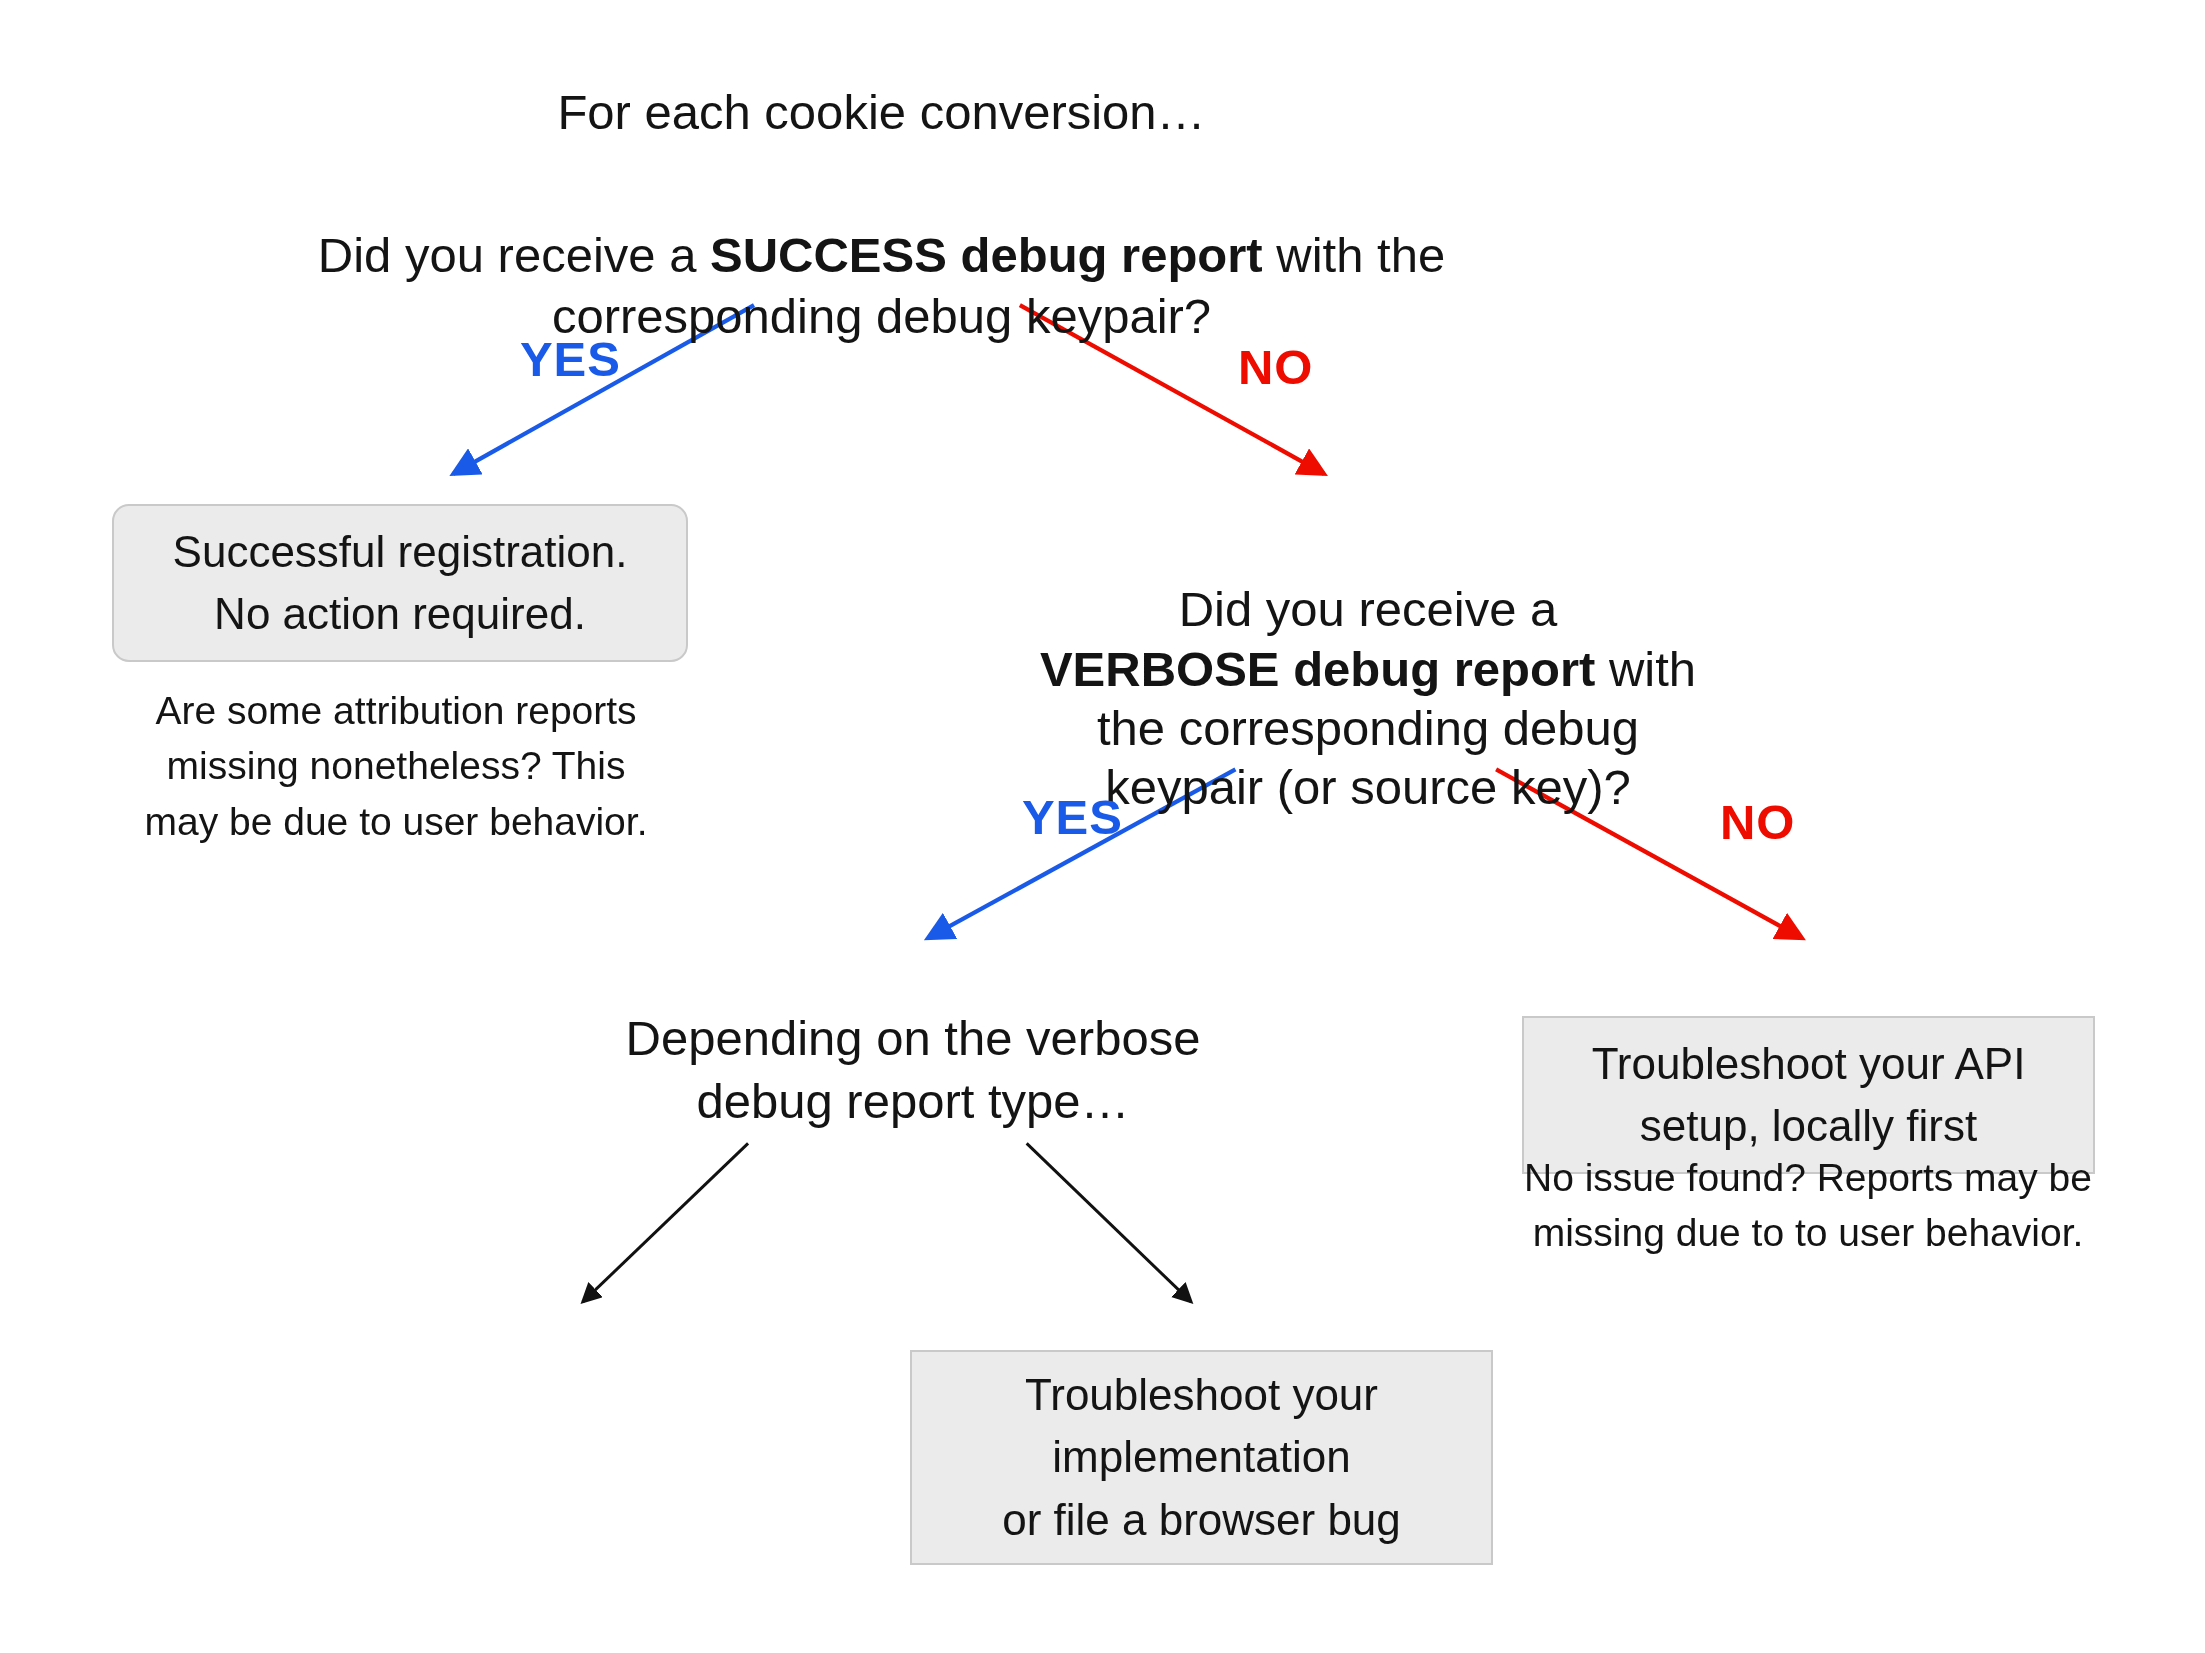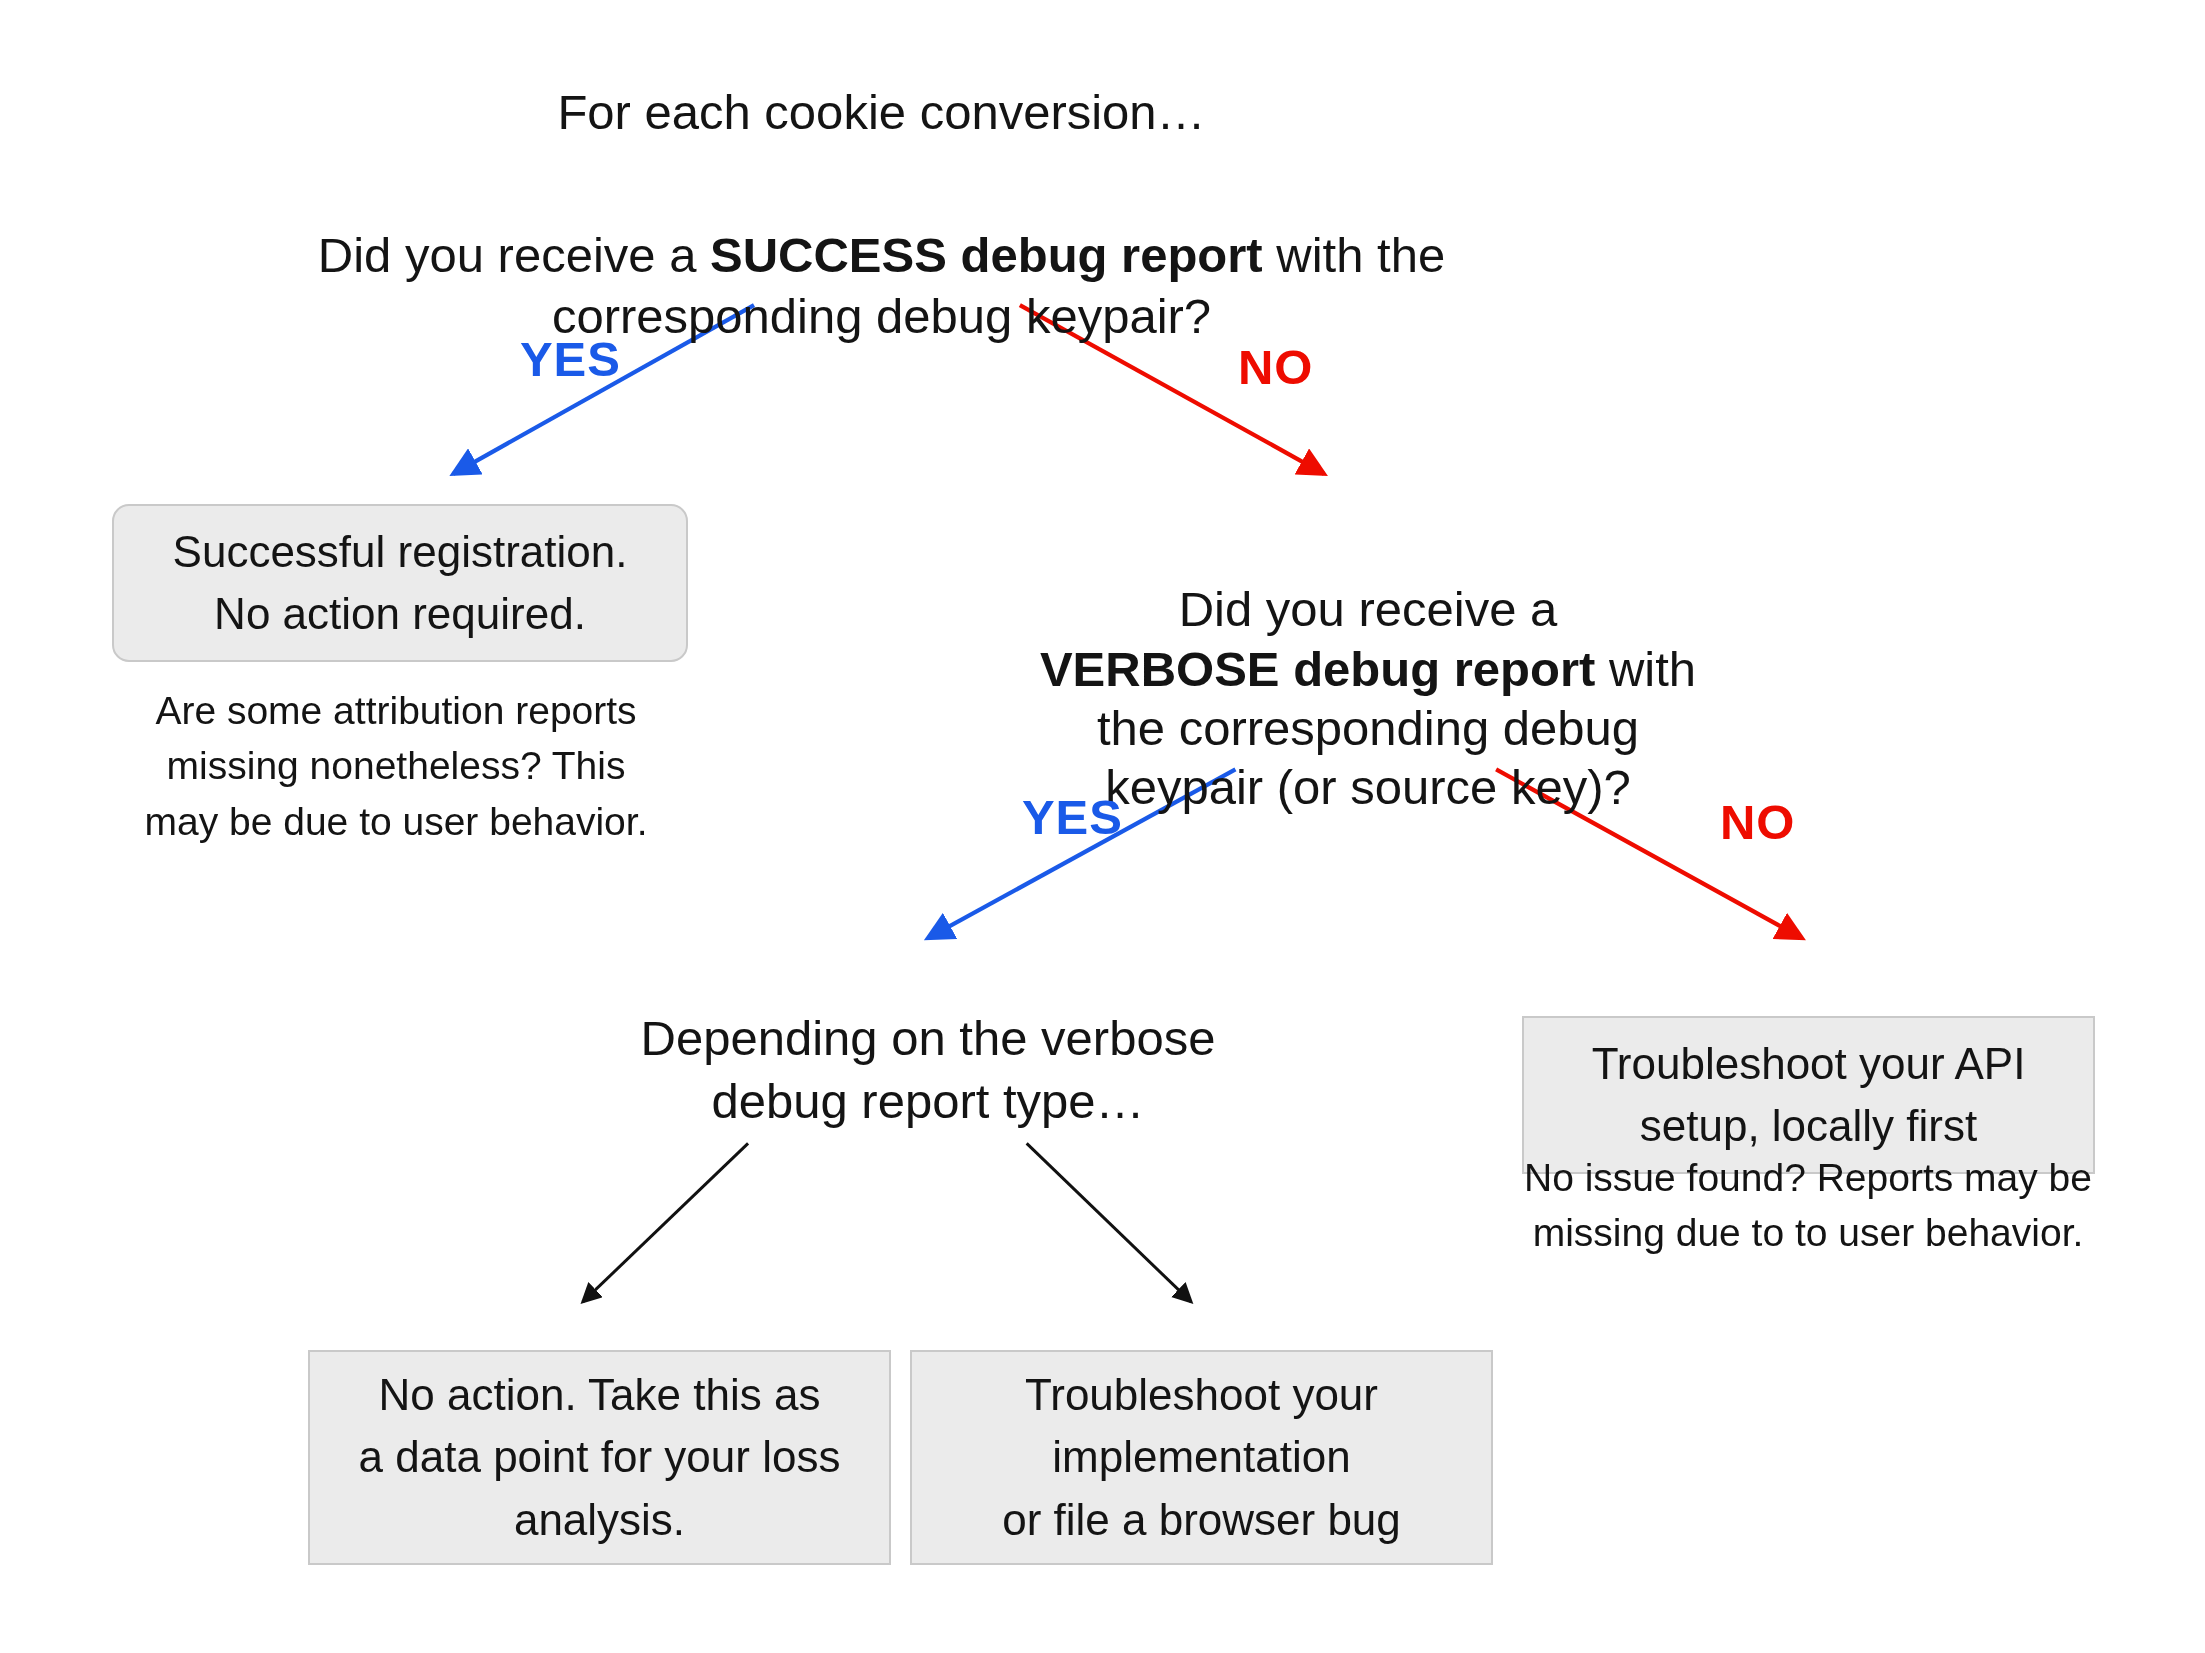--- a/index.html
+++ b/index.html
@@ -104,31 +104,28 @@
   <div class="center-text fs-main" style="left:1010px; top:521px; width:716px; line-height:1.21;">
     <span>Did you receive a
 </span><span class="bold">VERBOSE debug report</span><span> with
 the corresponding debug
 keypair (or source key)?</span>
   </div>
 
   <div class="branch-label yes" style="left:977px; top:789px;">YES</div>
   <div class="branch-label no" style="left:1675px; top:794px;">NO</div>
 
-  <div class="center-text fs-main" style="left:630px; top:1007px; width:596px; line-height:1.28;">Depending on the verbose
+  <div class="center-text fs-main" style="left:615px; top:1007px; width:596px; line-height:1.28;">Depending on the verbose
 debug report type…</div>
 
   <div class="node-box fs-box" style="left:1522px; top:980px; width:573px; height:158px;margin-top:36px;">Troubleshoot your API
 setup, locally first</div>
 
   <div class="center-text fs-note" style="left:1484px; top:1150px; width:648px;">No issue found? Reports may be
 missing due to to user behavior.</div>
 
-  <div class="node-box fs-box" style="left:308px; top:1350px; width:583px; height:215px;">No action. Take this as
-a data point for your loss
-analysis.</div>
 
   <div class="node-box fs-box" style="left:910px; top:1350px; width:583px; height:215px;">Troubleshoot your
 implementation
 or file a browser bug</div>
 
 </div>
 
 
 </body></html>

